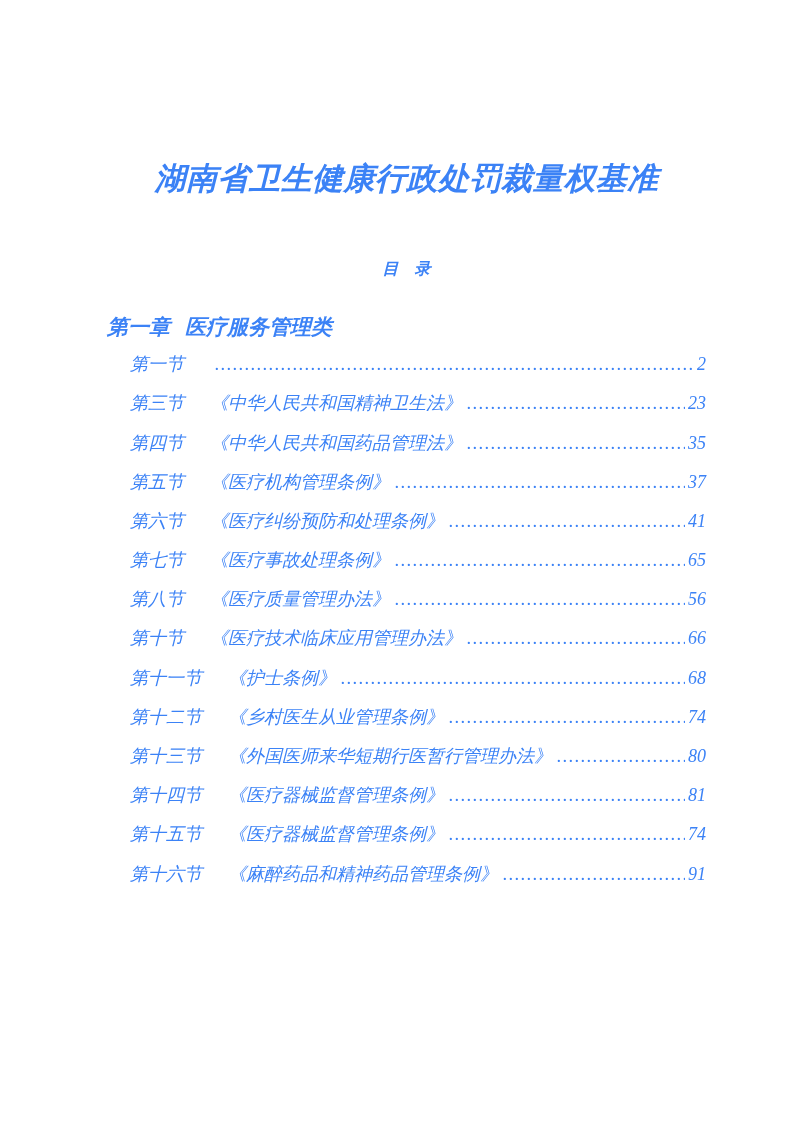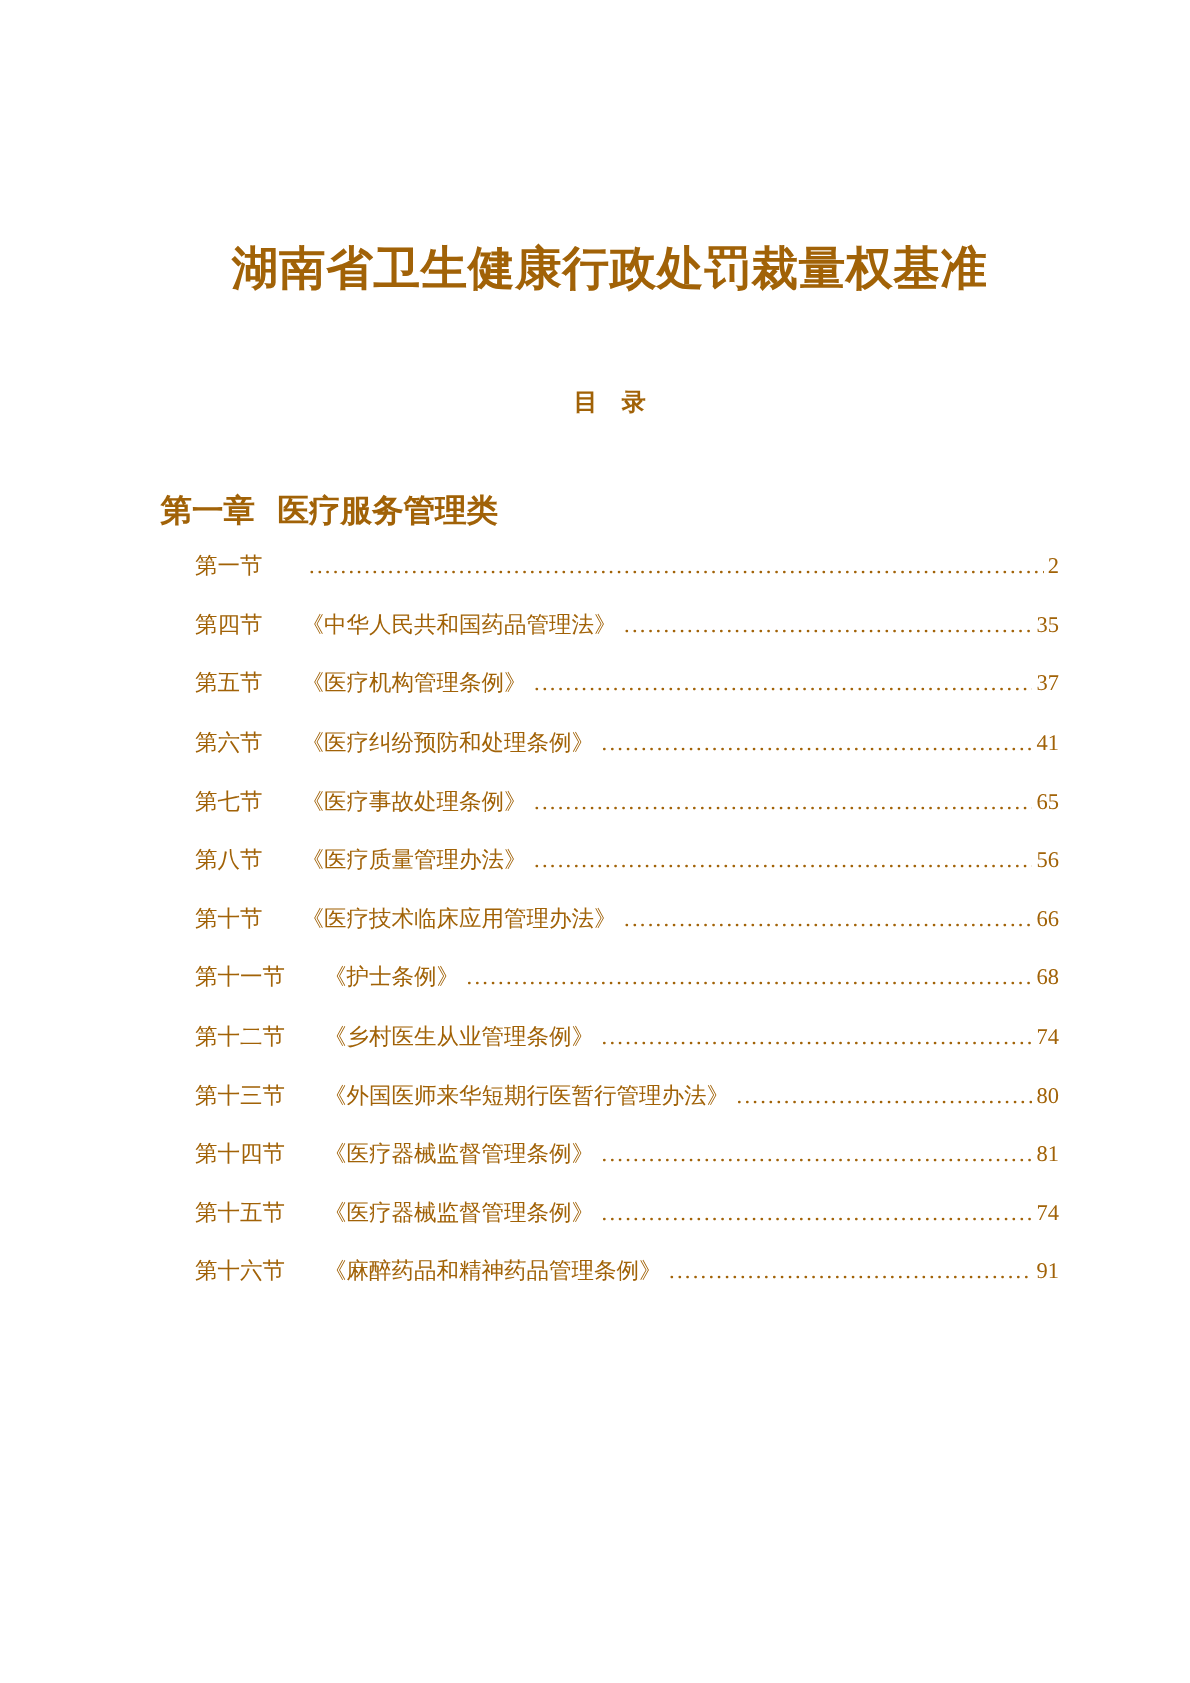--- a/index.html
+++ b/index.html
@@ -5,63 +5,64 @@
   html, body {
     margin: 0;
     padding: 0;
     background: #ffffff;
   }
   .page {
     position: relative;
     width: 793px;
     height: 1122px;
     background: #ffffff;
-    color: #a16207;
+    color: #3b82f6;
     box-sizing: border-box;
     padding: 160px 87px 0 107px;
     overflow: hidden;
     font-family: "Liberation Serif", serif;
+    font-style: italic;
   }
   .doc-title {
     margin: 0;
     font-size: 31px;
     font-weight: bold;
     text-align: center;
     letter-spacing: 0.5px;
     line-height: 1.25;
     font-family: "Liberation Serif", serif;
   }
   .toc-heading {
     margin: 60px 0 0 0;
     font-size: 16px;
     font-weight: bold;
     text-align: center;
     line-height: 1.2;
     font-family: "Liberation Sans", sans-serif;
   }
   .chapter-heading {
-    margin-top: 50px;
+    margin-top: 36px;
     font-size: 21px;
     font-weight: bold;
     line-height: 1.2;
     font-family: "Liberation Sans", sans-serif;
     white-space: nowrap;
   }
   .chapter-number {
     margin-right: 15px;
   }
   .toc-list {
     margin: 6px 0 0 0;
     padding: 0 0 0 23px;
   }
   .toc-entry {
     display: flex;
-    align-items: flex-end;
+    align-items: center;
     height: 39.2px;
-    font-size: 15px;
+    font-size: 18px;
     line-height: 39.2px;
     font-family: "Liberation Serif", serif;
   }
   .toc-entry .sec {
     white-space: nowrap;
     margin-right: 26px;
   }
   .toc-entry .btitle {
     white-space: nowrap;
   }
@@ -96,20 +97,26 @@
   </div>
 
   <div class="toc-list">
   <div class="toc-entry">
     <span class="sec">第一节</span>
     <span class="dots"></span>
     <span class="pg">2</span>
   </div>
 
 
+  <div class="toc-entry">
+    <span class="sec">第三节</span>
+    <span class="btitle">《中华人民共和国精神卫生法》</span>
+    <span class="dots"></span>
+    <span class="pg">23</span>
+  </div>
 
   <div class="toc-entry">
     <span class="sec">第四节</span>
     <span class="btitle">《中华人民共和国药品管理法》</span>
     <span class="dots"></span>
     <span class="pg">35</span>
   </div>
 
   <div class="toc-entry">
     <span class="sec">第五节</span>

